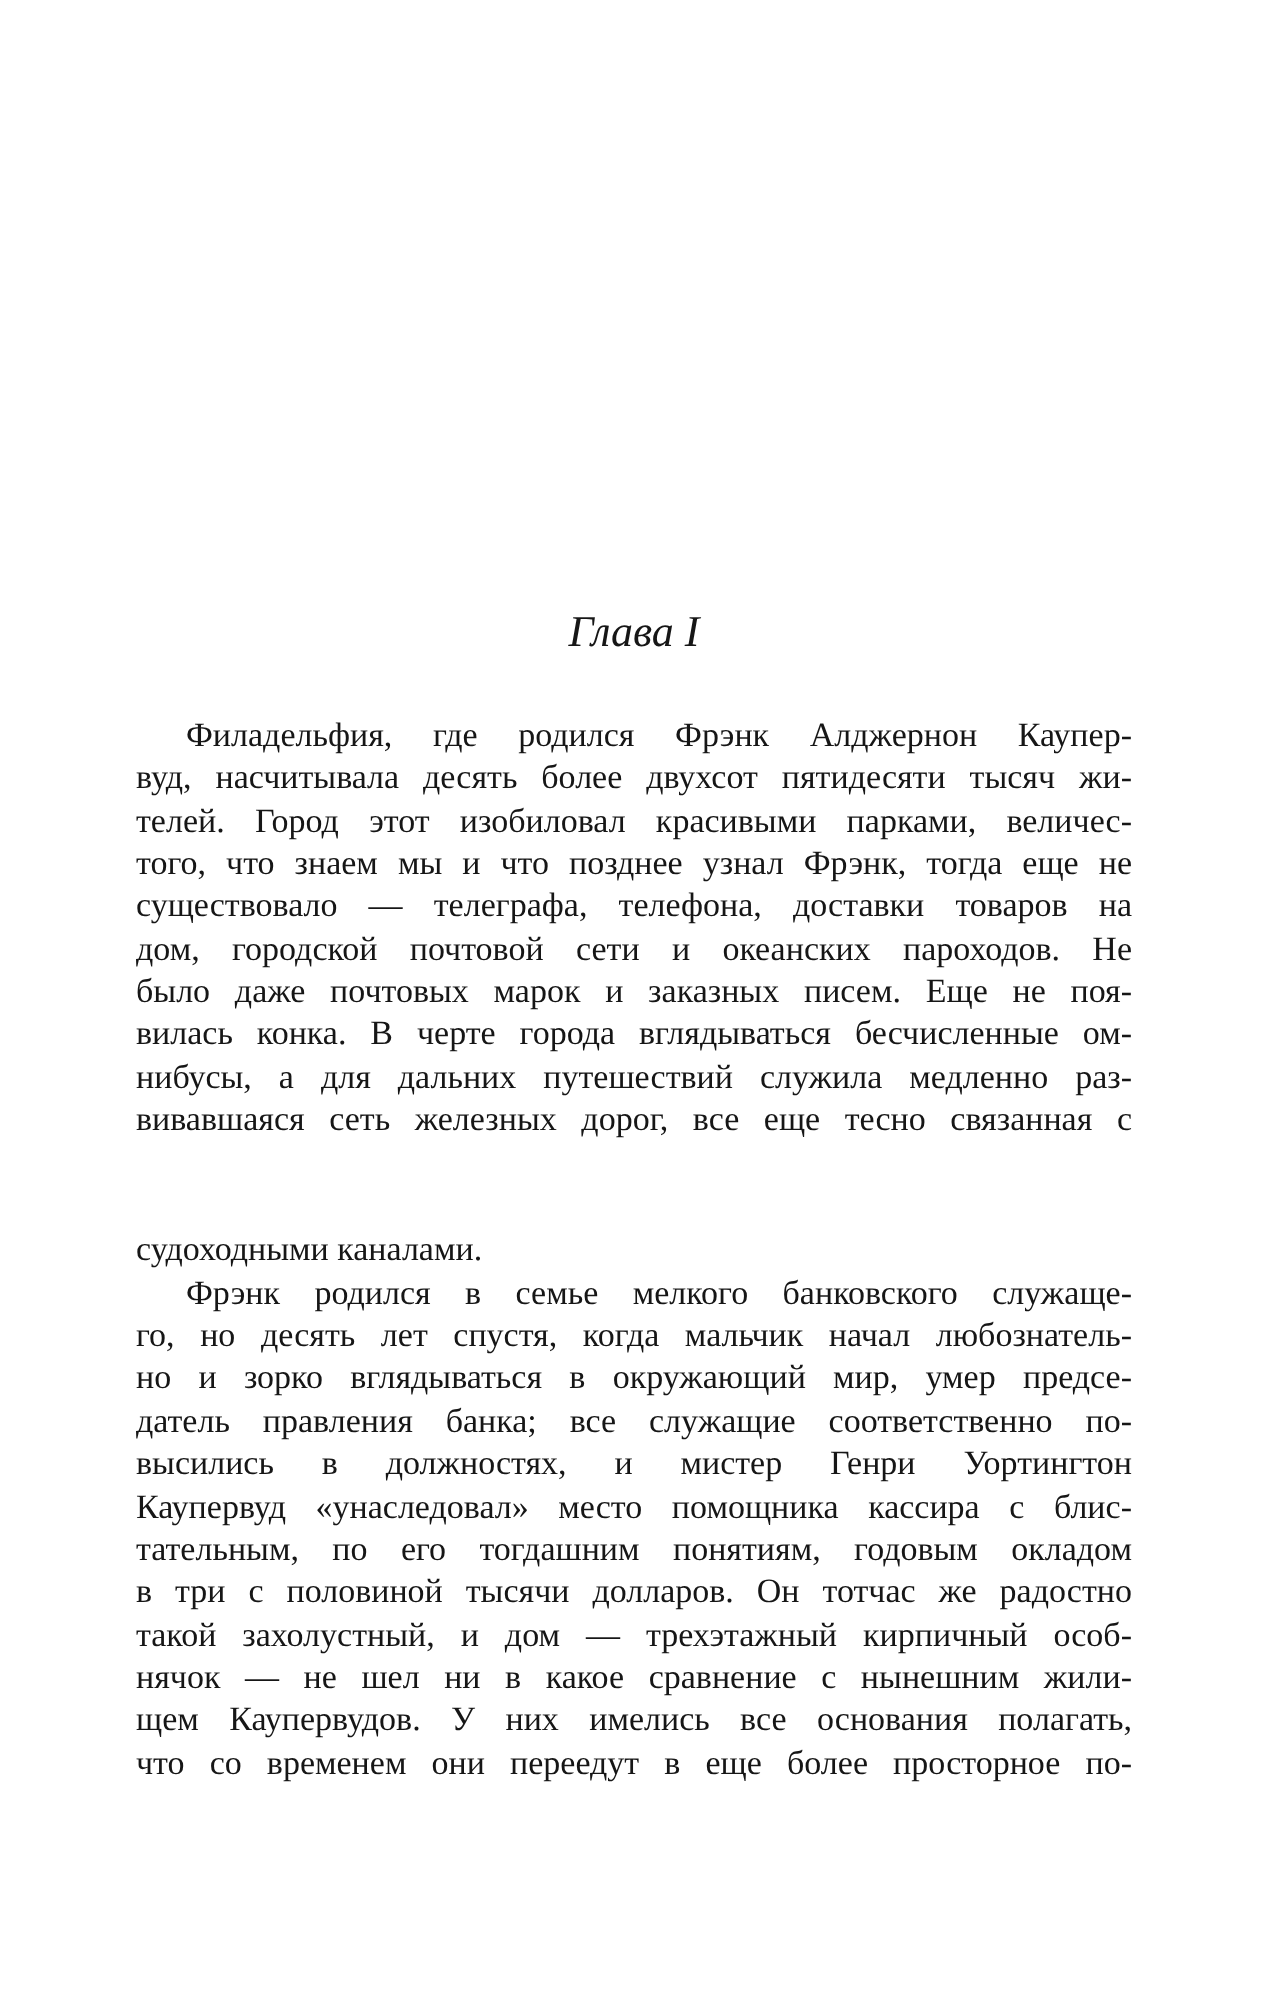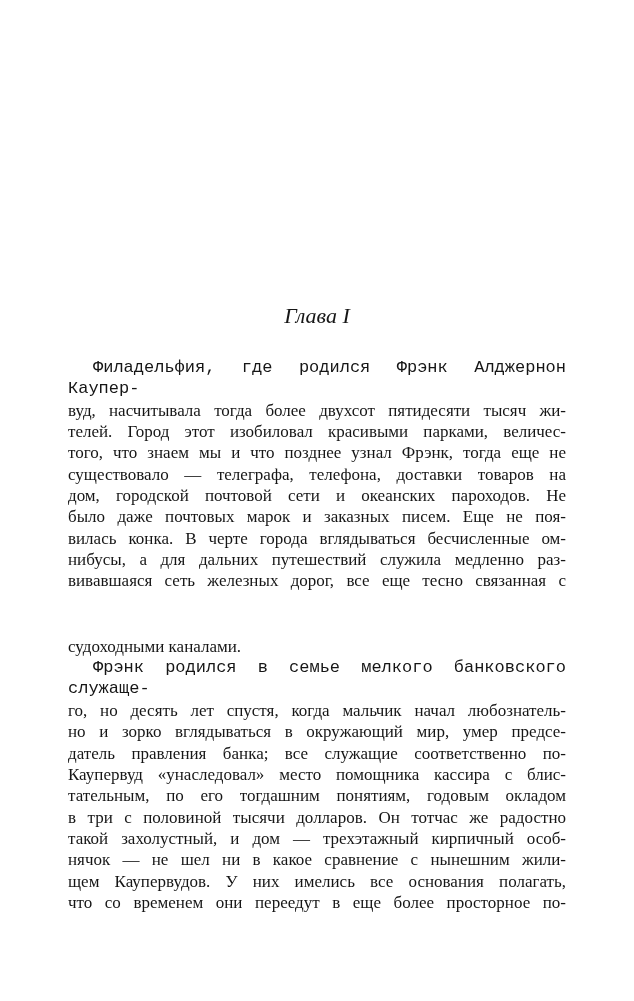--- a/index.html
+++ b/index.html
@@ -44,55 +44,55 @@
   .para {
     margin: 0;
     padding: 0;
   }
   .line {
     text-align: justify;
     text-align-last: justify;
   }
   .line.first {
     text-indent: 25px;
-    font-family: Liberation Mono, monospace;
   }
   .line.last {
     text-align-last: left;
     margin-top: 44px;
   }
 </style>
 </head>
 <body>
 
 <div class="page">
 
   <h2 class="chapter-title">Глава I</h2>
 
   <div class="text-block">
 
     <div class="para">
       <div class="line first">Филадельфия, где родился Фрэнк Алджернон Каупер-</div>
-      <div class="line">вуд, насчитывала тогда более двухсот пятидесяти тысяч жи-</div>
+      <div class="line">вуд, насчитывала десять более двухсот пятидесяти тысяч жи-</div>
       <div class="line">телей. Город этот изобиловал красивыми парками, величес-</div>
       <div class="line">того, что знаем мы и что позднее узнал Фрэнк, тогда еще не</div>
       <div class="line">существовало — телеграфа, телефона, доставки товаров на</div>
       <div class="line">дом, городской почтовой сети и океанских пароходов. Не</div>
       <div class="line">было даже почтовых марок и заказных писем. Еще не поя-</div>
       <div class="line">вилась конка. В черте города вглядываться бесчисленные ом-</div>
       <div class="line">нибусы, а для дальних путешествий служила медленно раз-</div>
       <div class="line">вивавшаяся сеть железных дорог, все еще тесно связанная с</div>
       <div class="line last">судоходными каналами.</div>
     </div>
 
     <div class="para">
       <div class="line first">Фрэнк родился в семье мелкого банковского служаще-</div>
       <div class="line">го, но десять лет спустя, когда мальчик начал любознатель-</div>
       <div class="line">но и зорко вглядываться в окружающий мир, умер предсе-</div>
       <div class="line">датель правления банка; все служащие соответственно по-</div>
+      <div class="line">высились в должностях, и мистер Генри Уортингтон</div>
       <div class="line">Каупервуд «унаследовал» место помощника кассира с блис-</div>
       <div class="line">тательным, по его тогдашним понятиям, годовым окладом</div>
       <div class="line">в три с половиной тысячи долларов. Он тотчас же радостно</div>
       <div class="line">такой захолустный, и дом — трехэтажный кирпичный особ-</div>
       <div class="line">нячок — не шел ни в какое сравнение с нынешним жили-</div>
       <div class="line">щем Каупервудов. У них имелись все основания полагать,</div>
       <div class="line">что со временем они переедут в еще более просторное по-</div>
     </div>
 
   </div>

